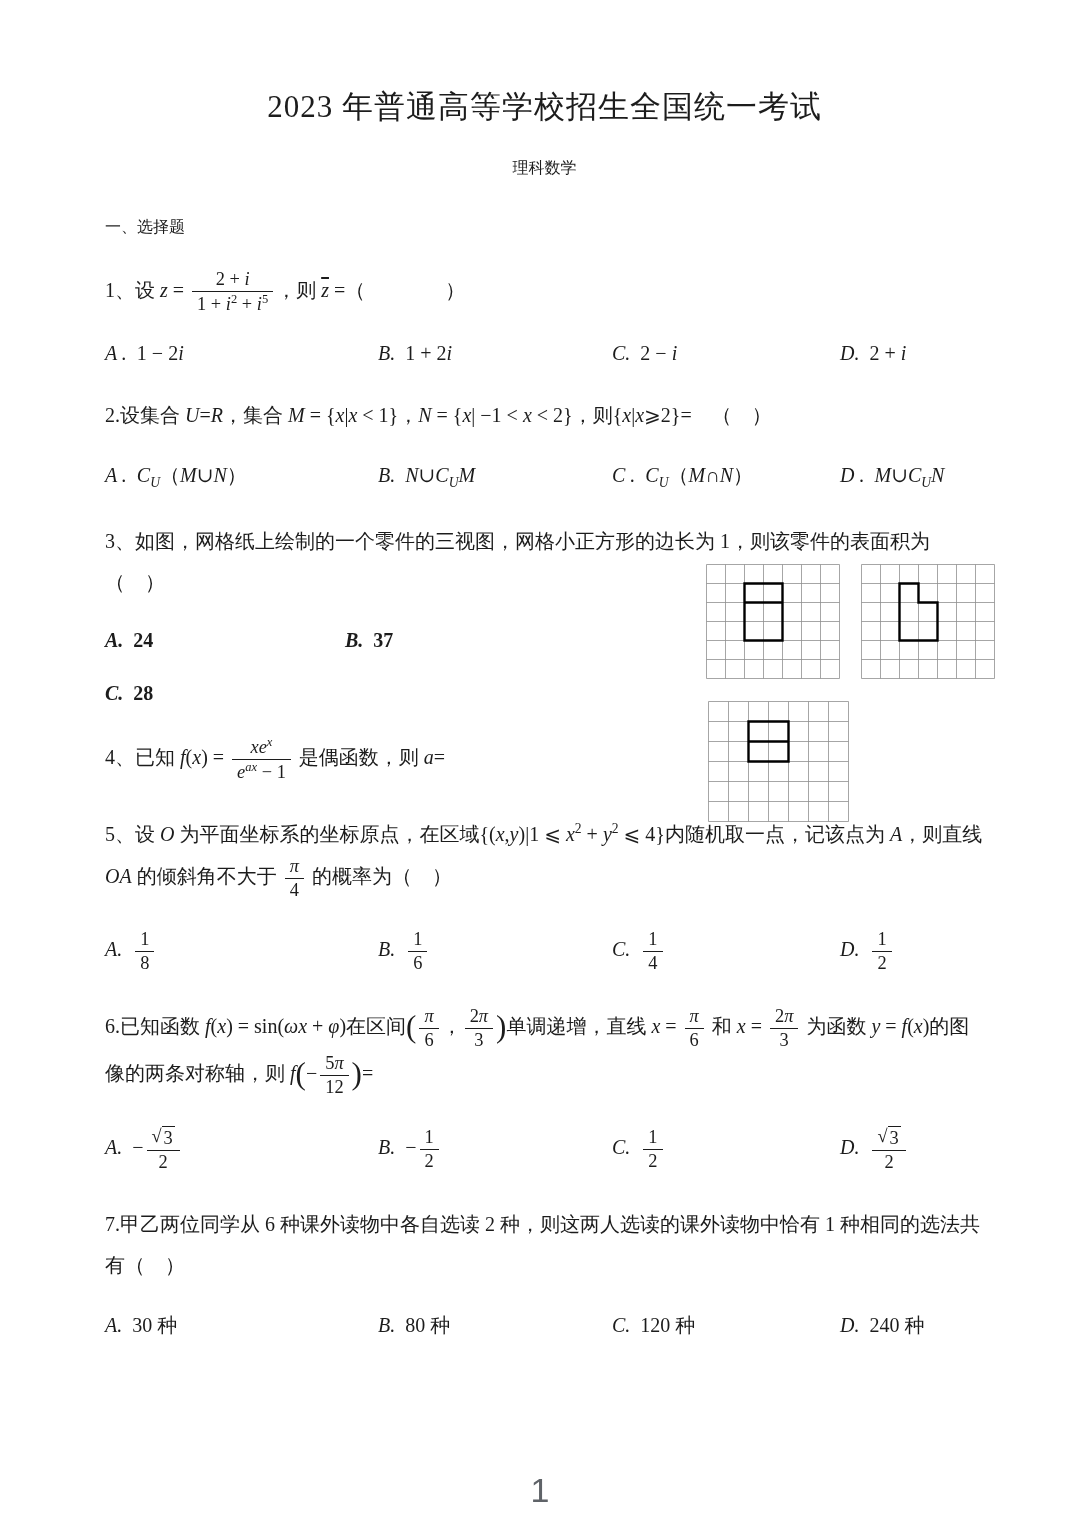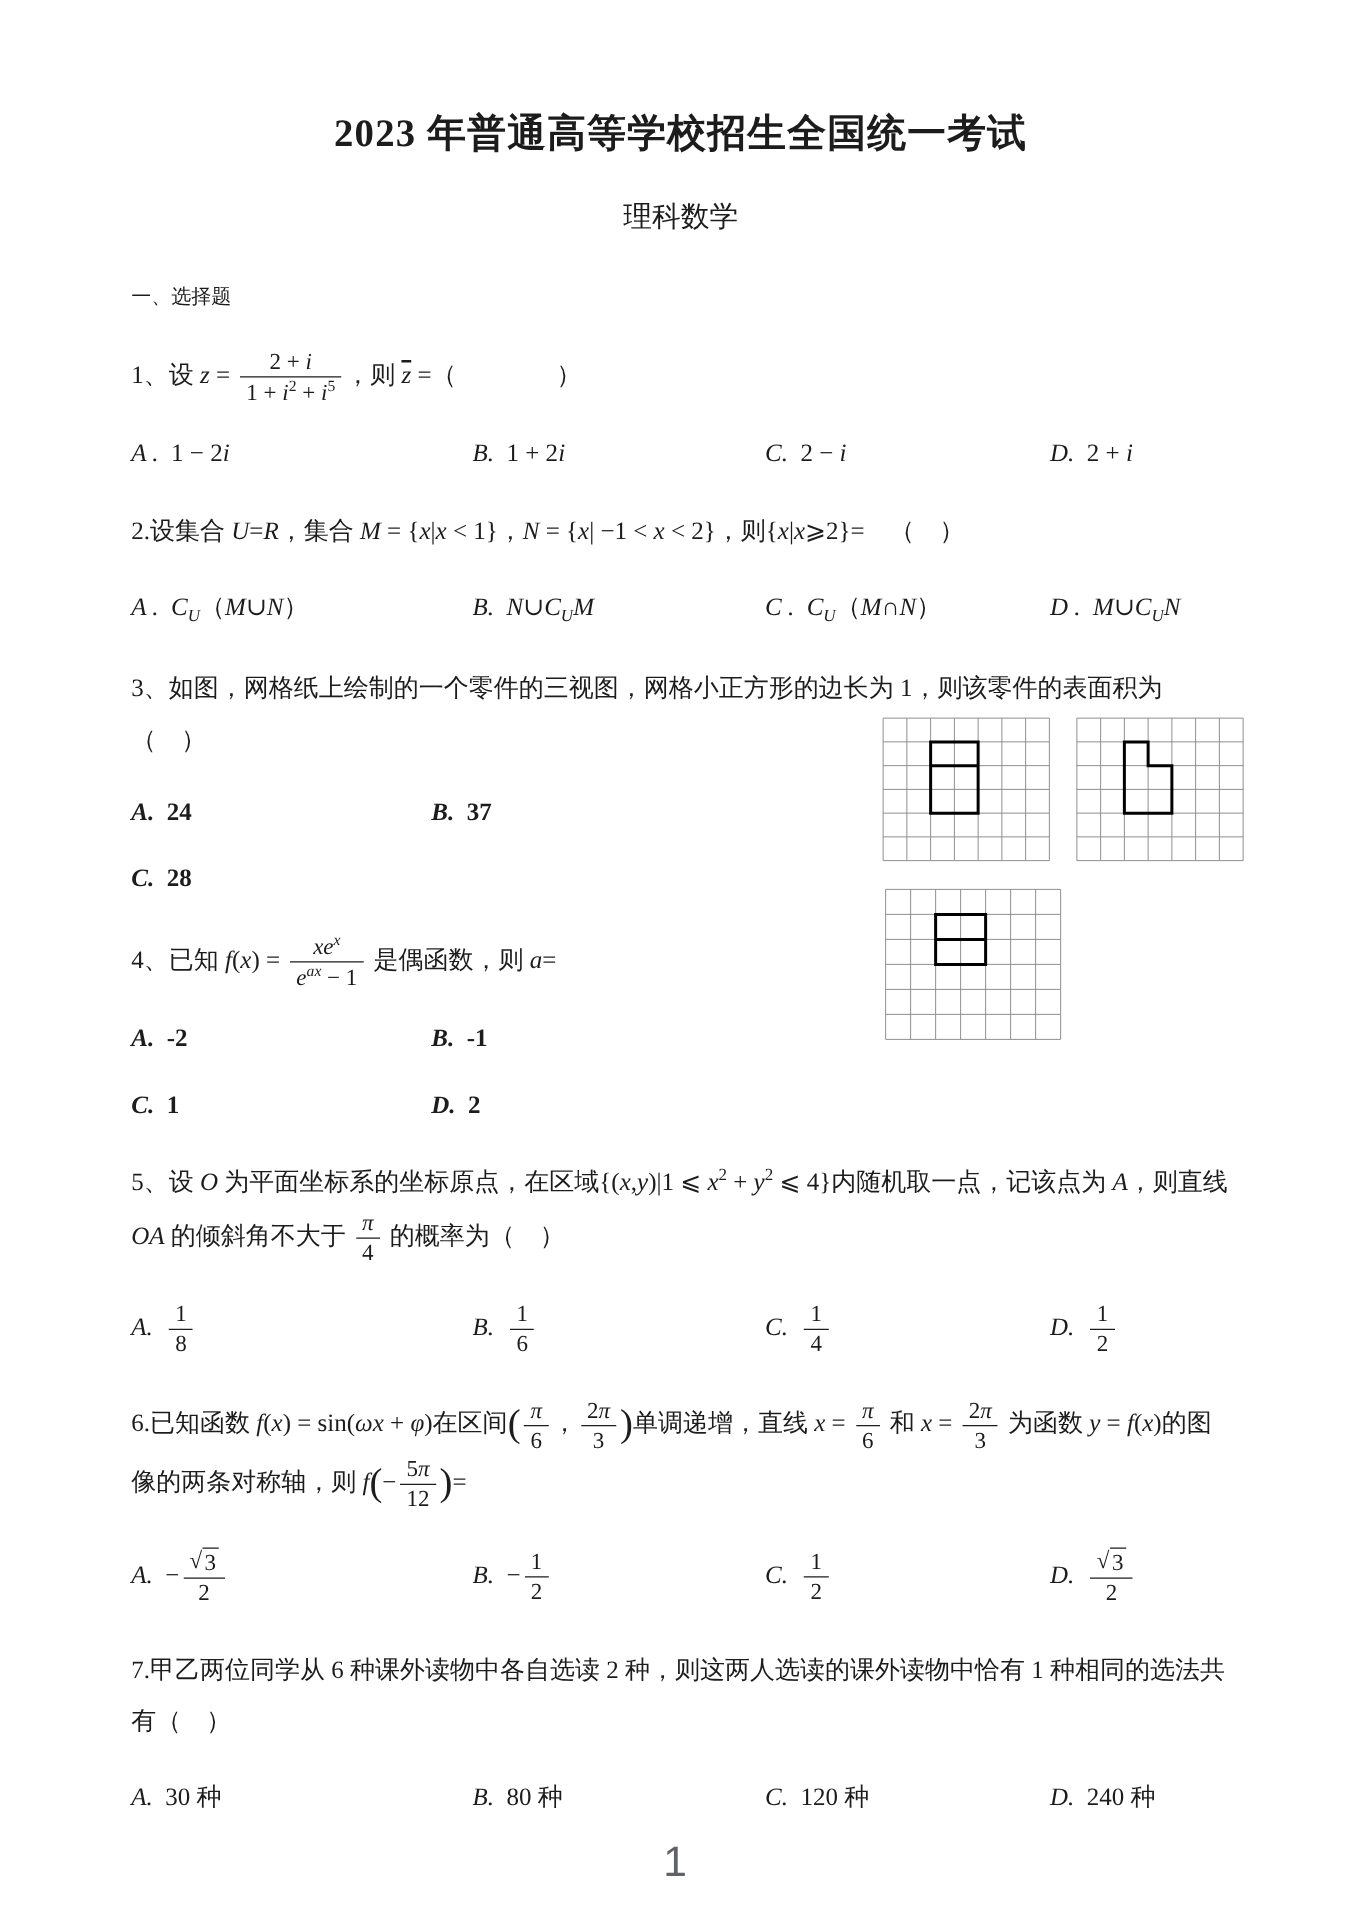--- a/index.html
+++ b/index.html
@@ -3,22 +3,22 @@
 <meta charset="utf-8">
 <style>
   * { box-sizing: border-box; }
   html, body { margin: 0; padding: 0; background: #ffffff; }
   .page {
     width: 1080px; height: 1528px; position: relative; overflow: hidden;
     padding: 86px 96px 30px 105px;
     font-family: "Liberation Serif", "DejaVu Serif", serif;
     font-size: 20px; color: #1c1c1c; background: #ffffff;
   }
-  .title { text-align: center; font-size: 31px; font-weight: 700; margin: 0 0 30px 0; letter-spacing: 1px; }
-  .subtitle { text-align: center; font-size: 23px; margin-bottom: 38px; }
+  .title { text-align: center; font-size: 31px; font-weight: 400; margin: 0 0 30px 0; letter-spacing: 1px; }
+  .subtitle { text-align: center; font-size: 16px; margin-bottom: 38px; }
   .section { font-size: 16px; margin-bottom: 8px; }
   .q { position: relative; }
   .stem { margin: 30px 0 26px 0; line-height: 2.05; }
   .opts { display: grid; margin: 26px 0 30px 0; row-gap: 30px; align-items: center; }
   .opts-4 { grid-template-columns: 273px 234px 228px 1fr; }
   .opts-2 { grid-template-columns: 240px 1fr; max-width: 560px; font-weight: bold; }
   .opt { white-space: nowrap; }
   .ol { font-style: italic; margin-right: 10px; }
   sup, sub { font-size: 0.68em; }
   .mi { font-style: italic; }
@@ -136,26 +136,20 @@
         <span class="opt"><span class="ol">B.</span><span class="ov">37</span></span>
         <span class="opt"><span class="ol">C.</span><span class="ov">28</span></span>
       </div>
   </div>
 
   <div class="q">
     <p class="stem">4、已知 <span class="mi">f</span>(<span class="mi">x</span>) = <span class="frac">
           <span class="num"><span class="mi">xe</span><sup><span class="mi">x</span></sup></span>
           <span class="den"><span class="mi">e</span><sup><span class="mi">ax</span></sup> − 1</span>
         </span> 是偶函数，则 <span class="mi">a</span>=</p>
-    <div class="opts opts-2">
-        <span class="opt"><span class="ol">A.</span><span class="ov">-2</span></span>
-        <span class="opt"><span class="ol">B.</span><span class="ov">-1</span></span>
-        <span class="opt"><span class="ol">C.</span><span class="ov">1</span></span>
-        <span class="opt"><span class="ol">D.</span><span class="ov">2</span></span>
-      </div>
   </div>
 
   <div class="q">
     <p class="stem">5、设 <span class="mi">O</span> 为平面坐标系的坐标原点，在区域{(<span class="mi">x</span>,<span class="mi">y</span>)|1 ⩽ <span class="mi">x</span><sup>2</sup> + <span class="mi">y</span><sup>2</sup> ⩽ 4}内随机取一点，记该点为 <span class="mi">A</span>，则直线 <span class="mi">OA</span> 的倾斜角不大于 <span class="frac">
           <span class="num"><span class="mi">π</span></span>
           <span class="den">4</span>
         </span> 的概率为（　）</p>
     <div class="opts opts-4">
         <span class="opt"><span class="ol">A.</span><span class="ov"><span class="frac">
               <span class="num">1</span>

